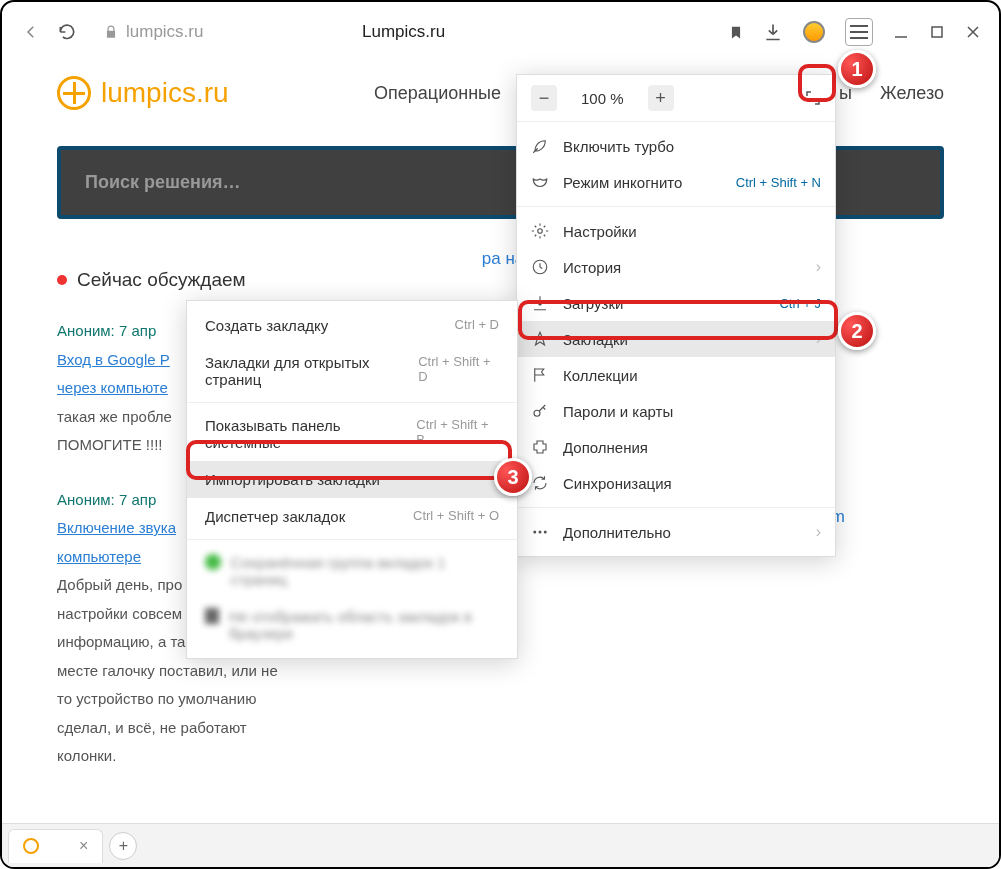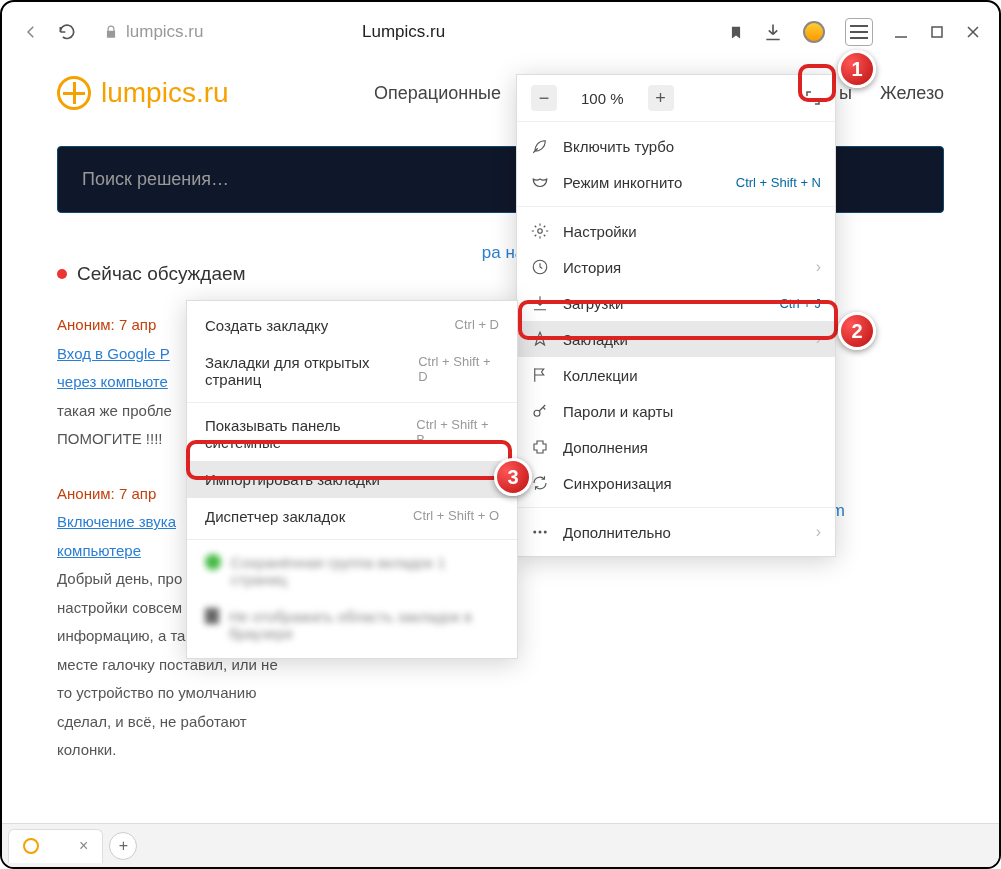--- a/index.html
+++ b/index.html
@@ -20,30 +20,30 @@
 
 .site-header { display: flex; align-items: center; padding: 14px 55px 6px; gap: 10px; }
 .logo-circle { width: 34px; height: 34px; border: 3px solid #f5a100; border-radius: 50%; position: relative; }
 .logo-circle::before, .logo-circle::after { content: ''; position: absolute; background: #f5a100; }
 .logo-circle::before { width: 3px; height: 22px; left: 13px; top: 3px; }
 .logo-circle::after { width: 22px; height: 3px; left: 3px; top: 13px; }
 .logo-text { font-size: 28px; color: #f5a100; font-weight: 500; }
 .nav-right { margin-left: auto; display: flex; gap: 28px; font-size: 18px; color: #444; }
 
 
-.search { margin: 30px 55px 0; background: #0f172a; border: 1px solid #0c4a6e; border-radius: 4px; padding: 22px 24px; font-size: 18px; color: #999; }
+.search { margin: 30px 55px 0; background: #404040; border: 4px solid #0c4a6e; border-radius: 4px; padding: 22px 24px; font-size: 18px; color: #999; font-weight: bold; }
 
 
 .content { display: flex; gap: 30px; padding: 30px 55px 0; }
 .sidebar { width: 230px; flex-shrink: 0; }
 .discuss-head { display: flex; align-items: center; gap: 10px; margin: 20px 0 26px; }
 .red-dot { width: 10px; height: 10px; background: #e33; border-radius: 50%; }
 .discuss-title { font-size: 19px; color: #333; font-weight: 500; }
 .comment { font-size: 15px; line-height: 1.9; color: #555; margin-bottom: 26px; }
-.comment .meta { color: #c2410c; }
+.comment .meta { color: #0f766e; }
 .comment a { color: #2a7ed4; text-decoration: underline; }
 
 .main { flex: 1; }
 .card-row { display: flex; gap: 40px; justify-content: center; margin-top: 220px; }
 .card { width: 200px; text-align: center; }
 .card-img { width: 160px; height: 160px; margin: 0 auto 18px; position: relative; }
 .app-frame { width: 140px; height: 120px; border: 4px solid #444; border-radius: 8px; background: #fff; position: relative; margin: 10px auto 0; }
 .app-frame::before { content: ''; position: absolute; top: 0; left: 0; right: 0; height: 22px; border-bottom: 3px solid #444; background: #f5f5f5; }
 .app-frame .dots { position: absolute; top: 6px; left: 8px; display: flex; gap: 4px; }
 .app-frame .dots span { width: 8px; height: 8px; border-radius: 50%; background: #888; }

